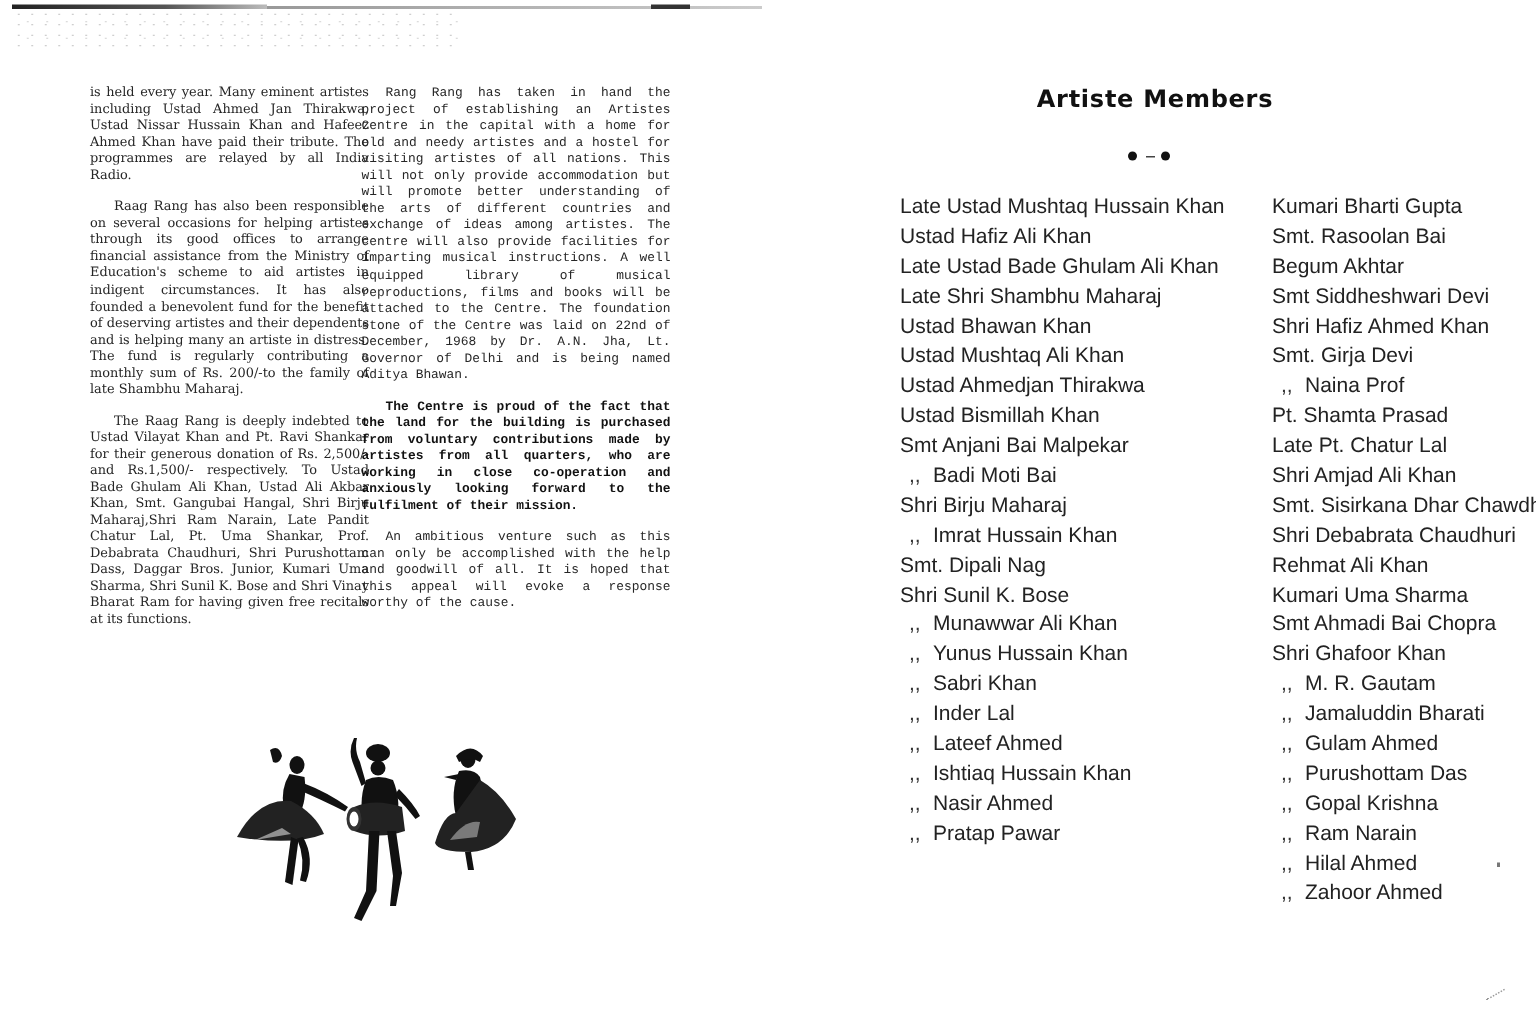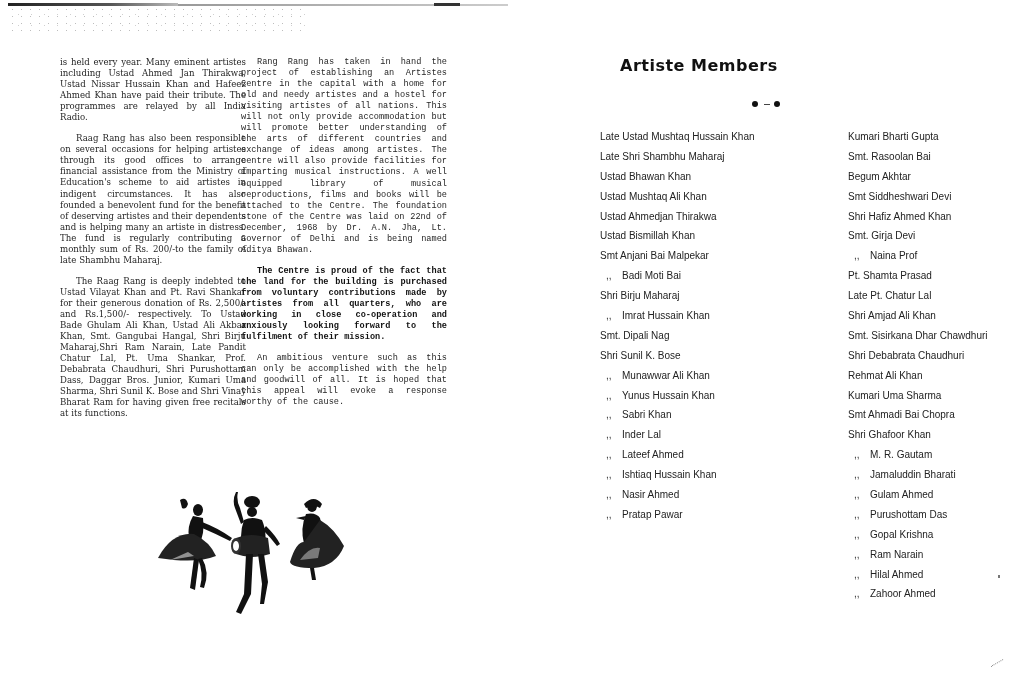--- a/index.html
+++ b/index.html
@@ -36,33 +36,33 @@
   }
   .col p { margin: 0 0 10px 0; text-indent: 16px; }
   .col p.cont { text-indent: 0; }
   .col p.bold { font-weight: bold; color: #111; }
   .col-left { left: 60px; top: 57px; width: 186px; }
   .col-mid { left: 241px; top: 57px; width: 206px; font-family: Liberation Mono, monospace; }
 
   .dancers { position: absolute; left: 150px; top: 488px; width: 200px; height: 138px; }
 
   .title {
-    position: absolute; left: 620px; top: 56px; width: 300px; text-align: left;
+    position: absolute; left: 620px; top: 56px; width: 300px; text-align: center;
     font-family: "DejaVu Sans", sans-serif; font-weight: bold; font-size: 16px;
     letter-spacing: 0.5px; color: #111;
   }
   .ornament {
     position: absolute; left: 752px; top: 100px; width: 40px; height: 10px;
   }
   .ornament .dot { position: absolute; top: 1px; width: 6px; height: 6px; border-radius: 50%; background: #111; }
   .ornament .dash { position: absolute; top: 4px; left: 12px; width: 6px; height: 1px; background: #444; }
 
   .members {
     position: absolute; font-family: "Liberation Sans", sans-serif;
-    font-size: 10px; color: #222; list-style: none; margin: 0; padding: 0;
+    font-size: 14px; color: #222; list-style: none; margin: 0; padding: 0;
   }
   .members li { height: 19.9px; line-height: 12px; white-space: nowrap; }
   .members li .ditto { display: inline-block; width: 16px; padding-left: 6px; color: #333; }
   .members-left { left: 600px; top: 131px; }
   .members-right { left: 824px; top: 131px; margin-left: 24px; }
 
   .corner-mark {
     position: absolute; left: 992px; top: 662px; width: 14px; height: 8px;
     border-top: 1px dotted #999; transform: rotate(-30deg);
   }
@@ -128,20 +128,22 @@
 
 <div class="title">Artiste Members</div>
 <div class="ornament">
   <span class="dot" style="left:0"></span>
   <span class="dash"></span>
   <span class="dot" style="left:22px"></span>
 </div>
 
 <ul class="members members-left" id="membersLeft">
     <li><span>Late Ustad Mushtaq Hussain Khan</span></li>
+    <li><span>Ustad Hafiz Ali Khan</span></li>
+    <li><span>Late Ustad Bade Ghulam Ali Khan</span></li>
     <li><span>Late Shri Shambhu Maharaj</span></li>
     <li><span>Ustad Bhawan Khan</span></li>
     <li><span>Ustad Mushtaq Ali Khan</span></li>
     <li><span>Ustad Ahmedjan Thirakwa</span></li>
     <li><span>Ustad Bismillah Khan</span></li>
     <li><span>Smt  Anjani Bai Malpekar</span></li>
     <li><span class="ditto">,,</span><span>Badi Moti Bai</span></li>
     <li><span>Shri Birju Maharaj</span></li>
     <li><span class="ditto">,,</span><span>Imrat Hussain Khan</span></li>
     <li><span>Smt. Dipali Nag</span></li>

